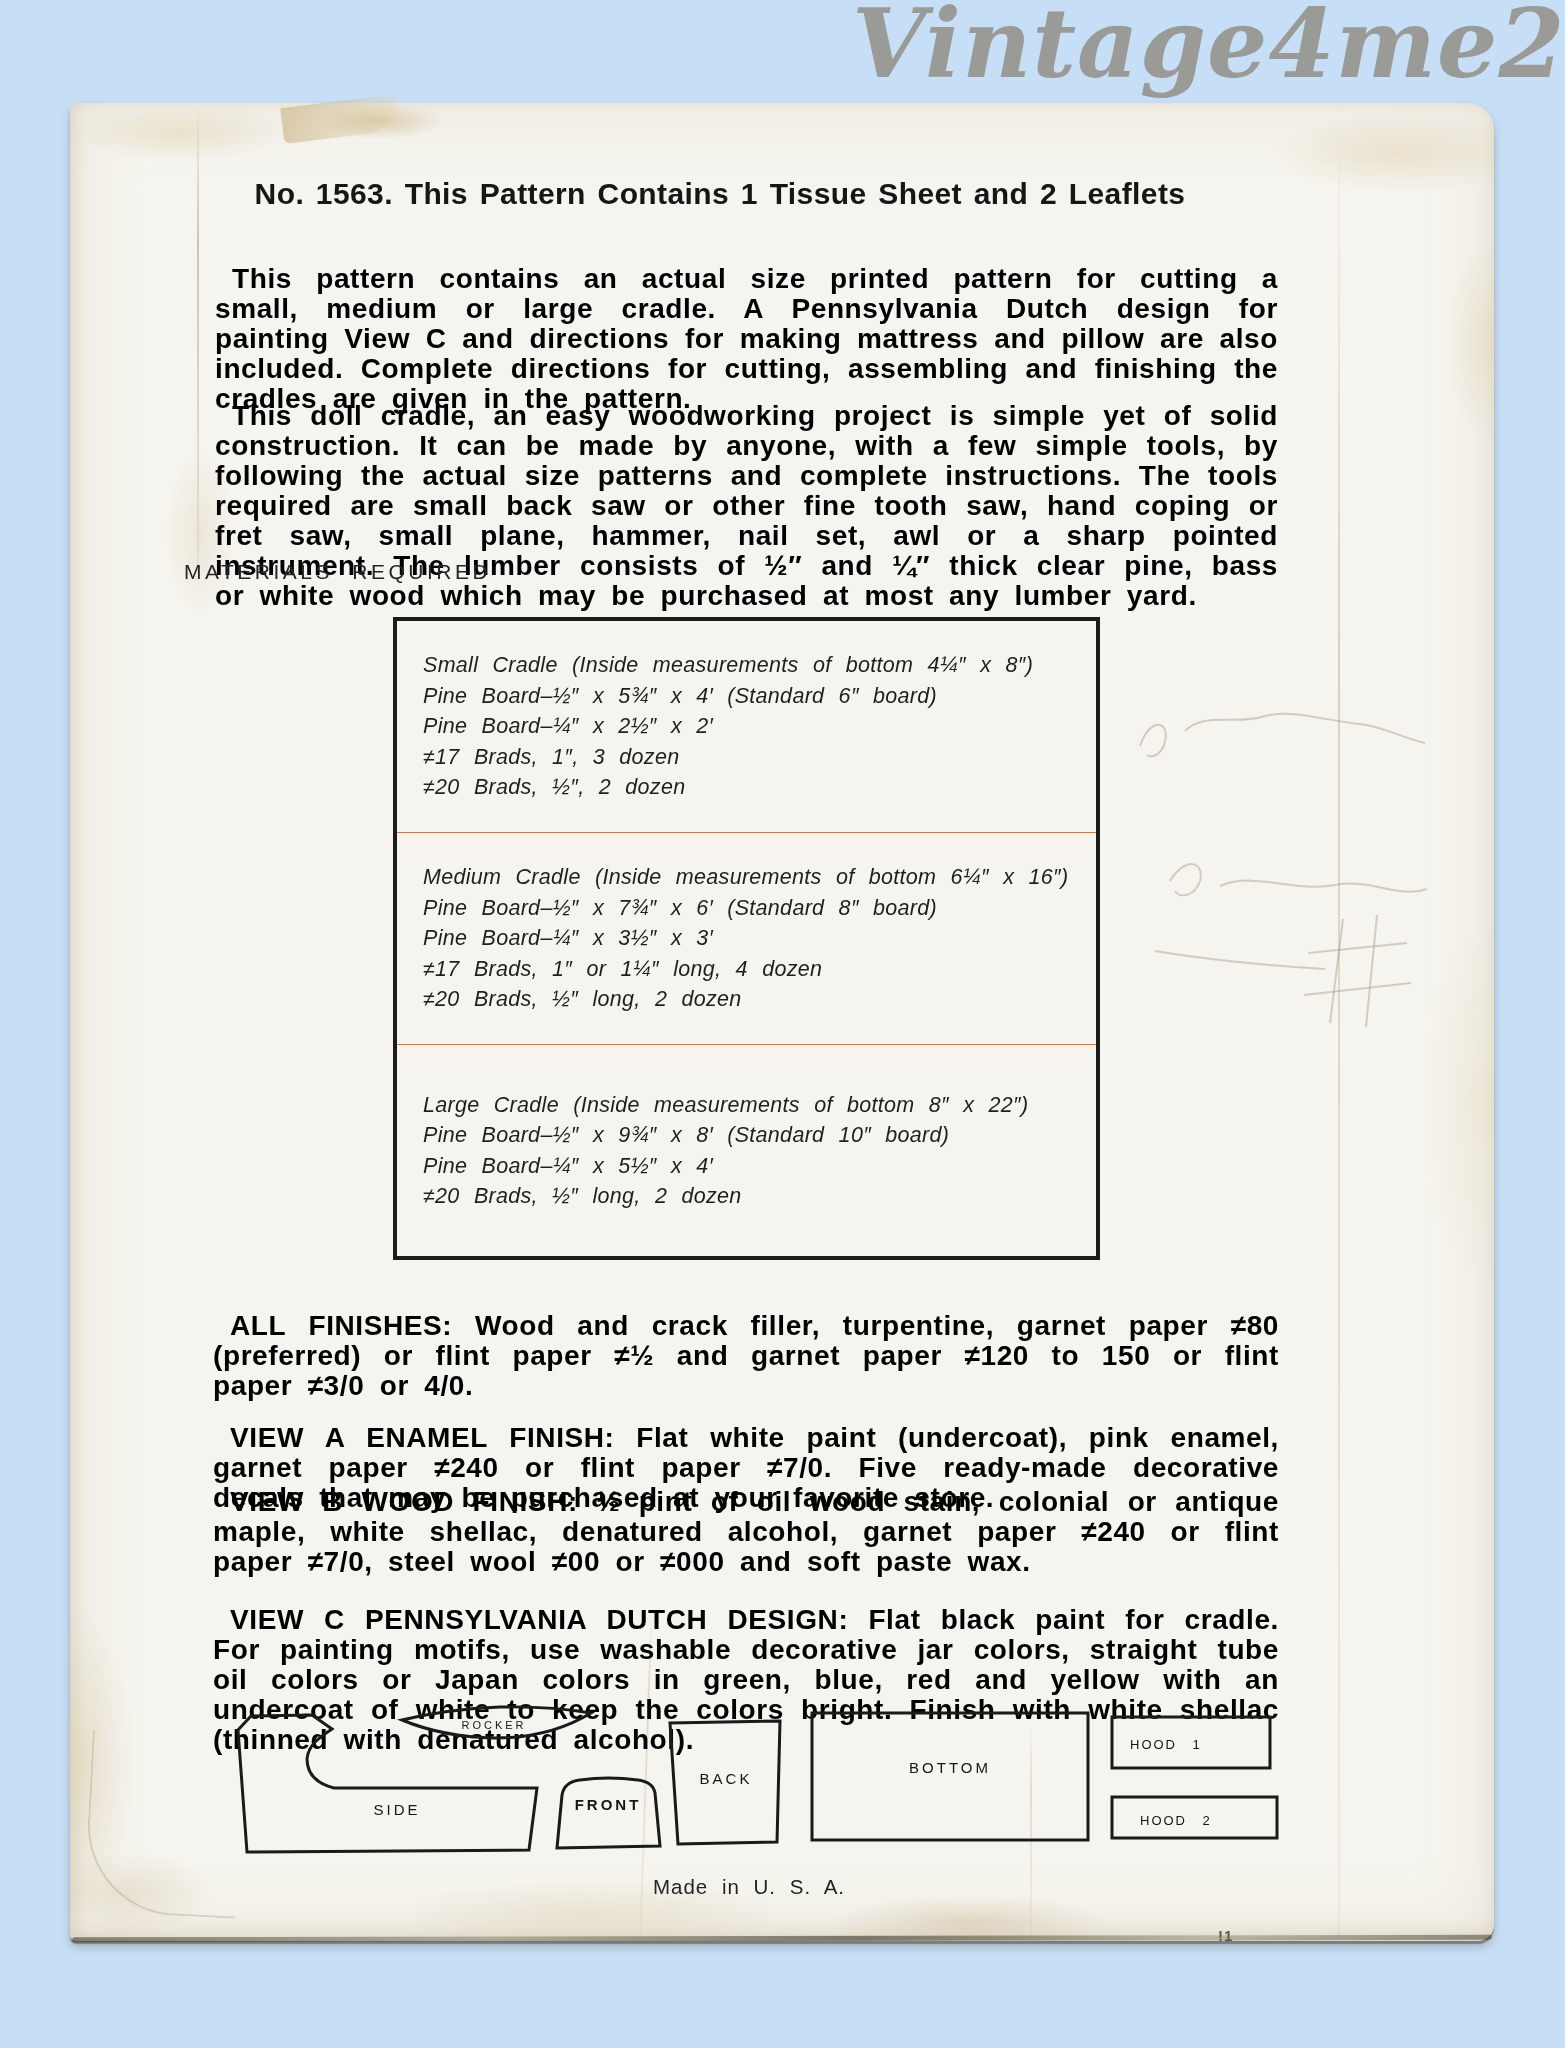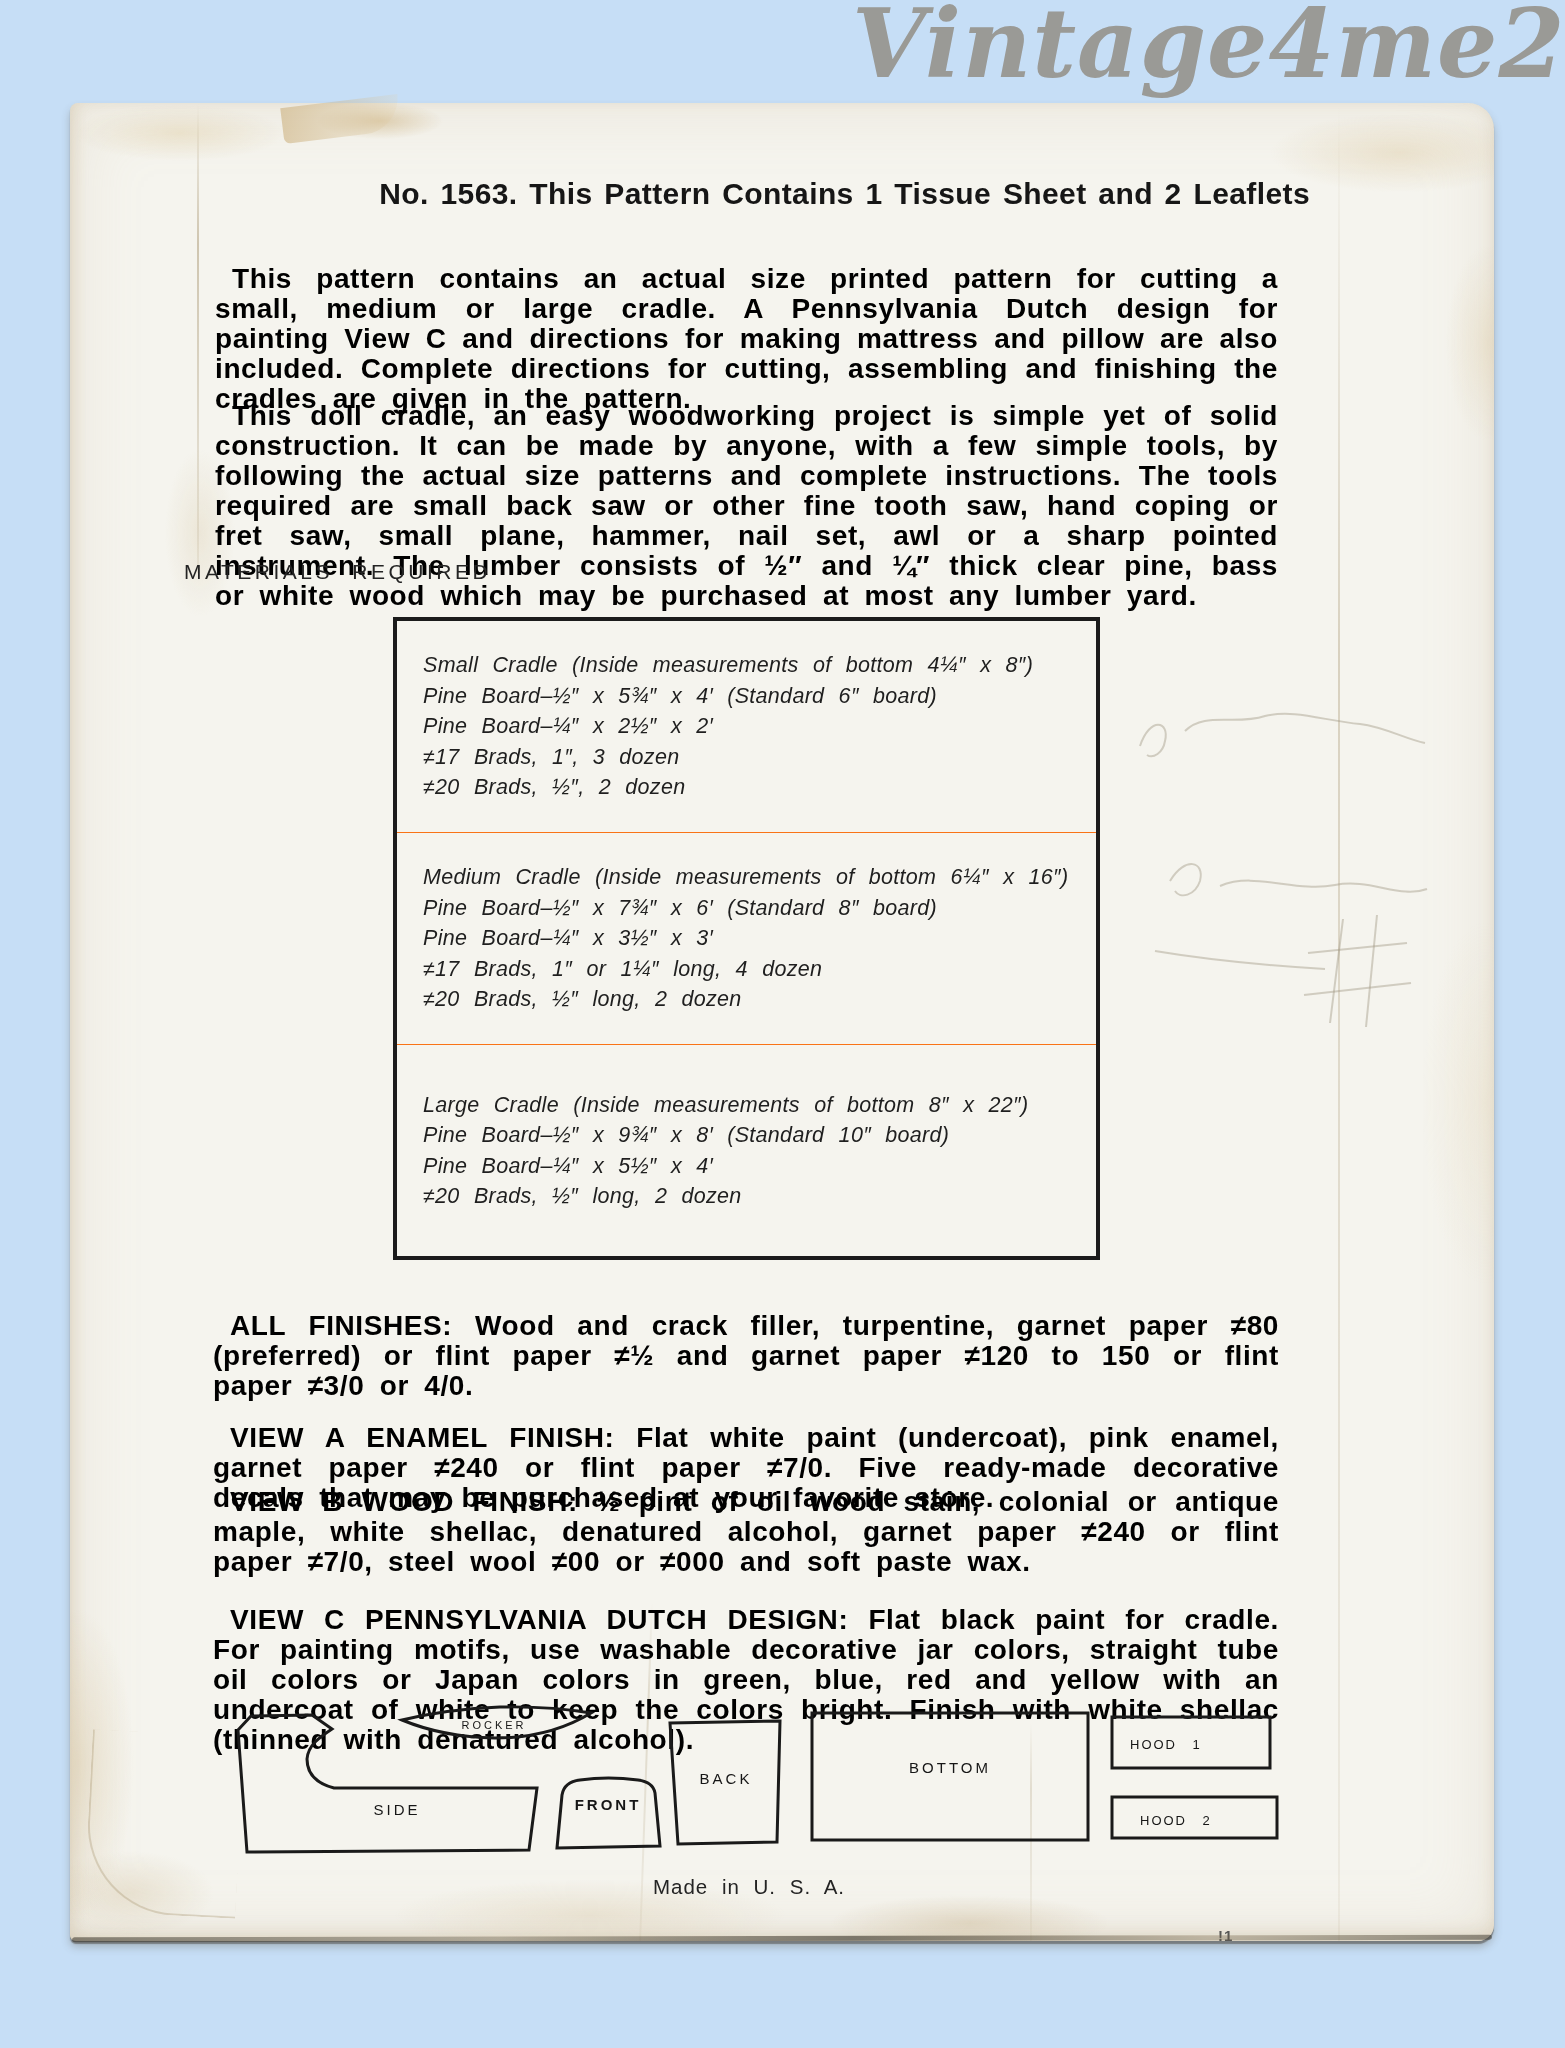--- a/index.html
+++ b/index.html
@@ -59,21 +59,21 @@
     border-bottom:2px solid rgba(160,140,100,.30);
     transform:rotate(3deg);
   }
   .torn-bottom{
     position:absolute;left:72px;top:1936px;width:1420px;height:5px;z-index:4;
     background:linear-gradient(to right, rgba(55,50,40,.55), rgba(90,80,62,.35) 30%, rgba(55,50,40,.6) 55%, rgba(120,105,80,.35) 80%, rgba(55,50,40,.5));
     border-radius:3px;transform:rotate(-0.1deg);
   }
   .title{
     position:absolute;top:74px;left:60px;width:1180px;
-    font-size:30px;font-weight:bold;text-align:right;
+    font-size:30px;font-weight:bold;text-align:center;
     letter-spacing:.4px;word-spacing:3px;color:#161616;
   }
   .para{
     position:absolute;left:145px;width:1063px;
     font-size:28px;line-height:30px;
     letter-spacing:.6px;word-spacing:7px;
     text-align:justify;text-align-last:left;
     text-indent:17px;color:#000000;font-weight:bold;
   }
   .mat-heading{

